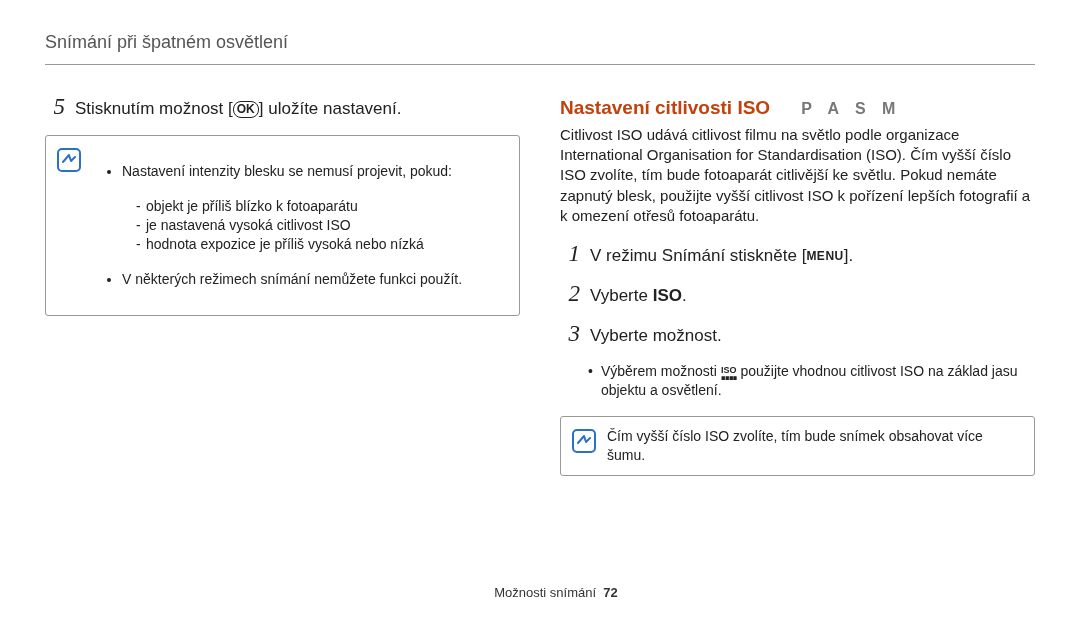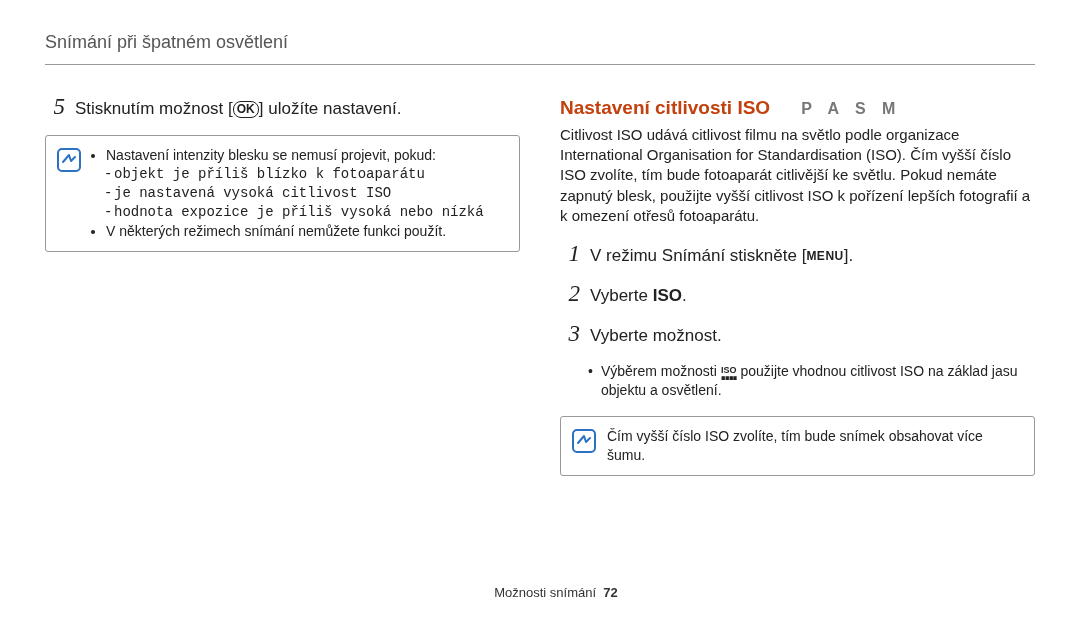--- a/index.html
+++ b/index.html
@@ -83,28 +83,27 @@
   .note-icon {
     flex: 0 0 26px;
     display: flex;
     align-items: flex-start;
     justify-content: center;
     padding-top: 2px;
   }
   .note-icon svg { width: 24px; height: 24px; }
   .note-body { flex: 1; }
   .note-body ul {
-    margin: 0;
+    margin: 16px;
     padding-left: 14px;
     list-style: disc;
   }
   .note-body ul ul {
     list-style: none;
     padding-left: 10px;
-    font-family: Liberation Mono, monospace;
   }
   .note-body ul ul li::before {
     content: "-";
     display: inline-block;
     width: 10px;
     margin-left: -12px;
   }
   .section-heading {
     color: #c2410c;
     font-weight: 700;

